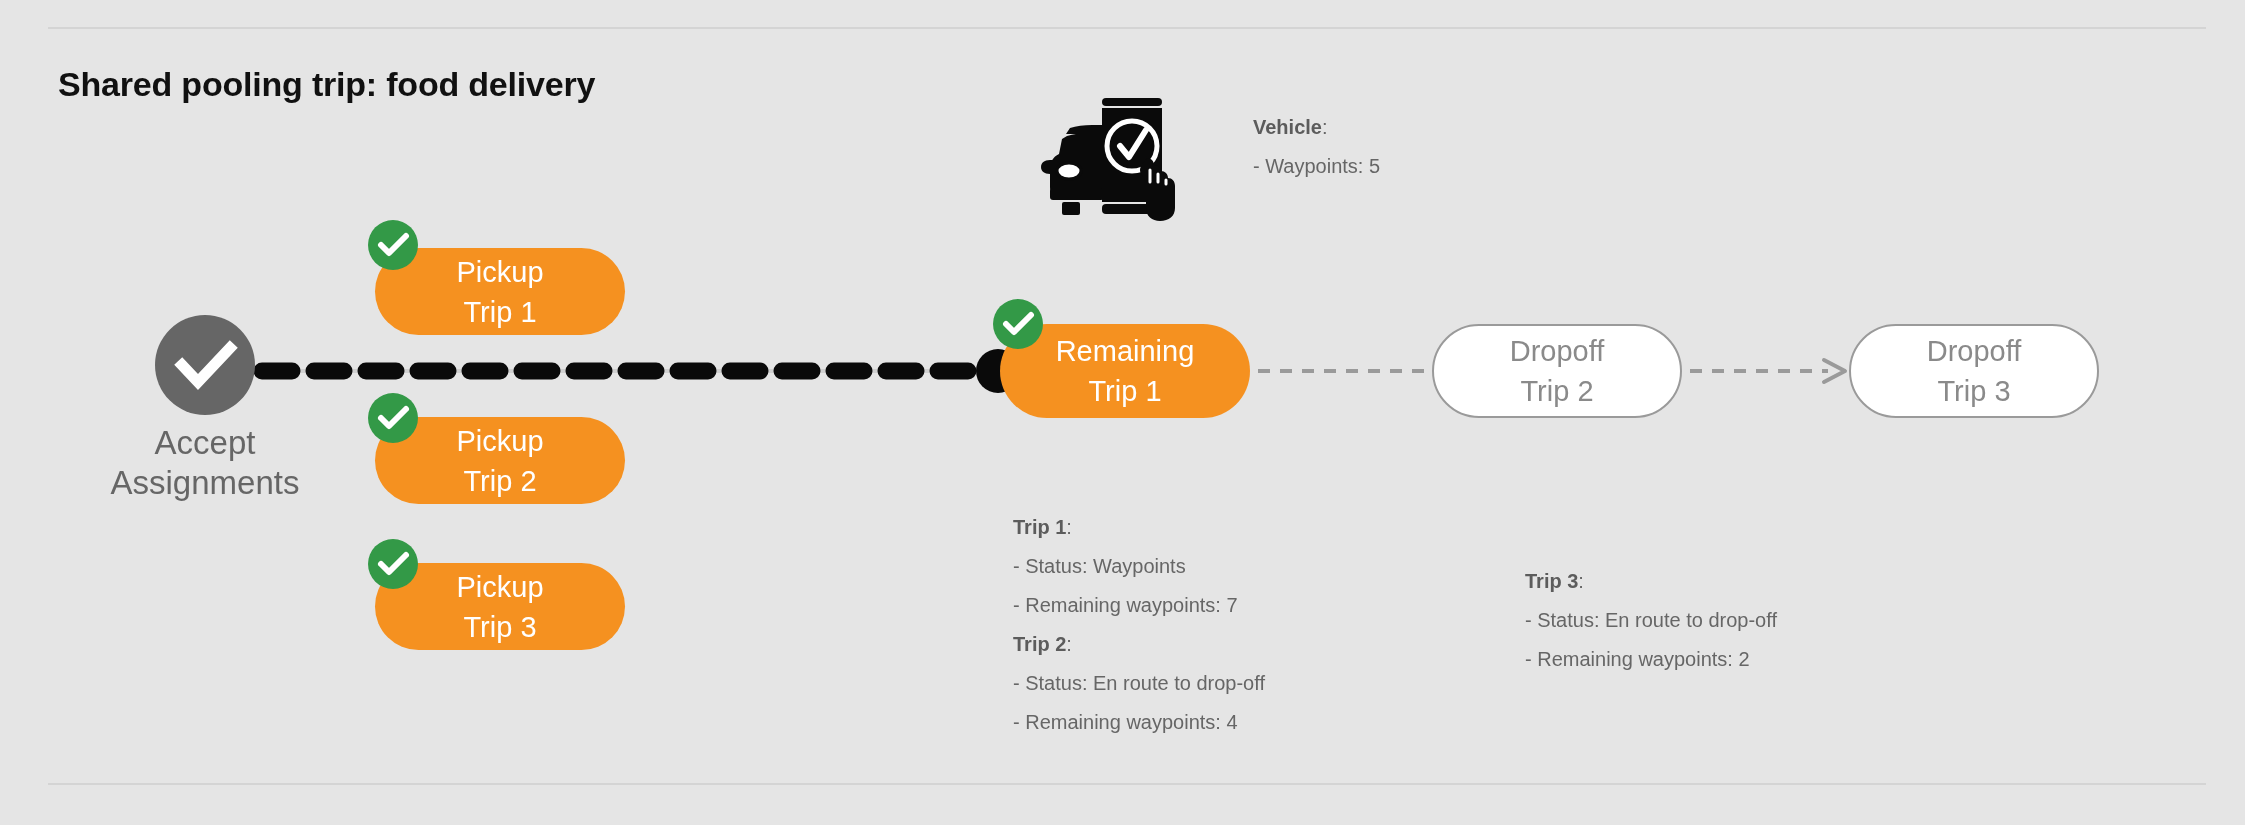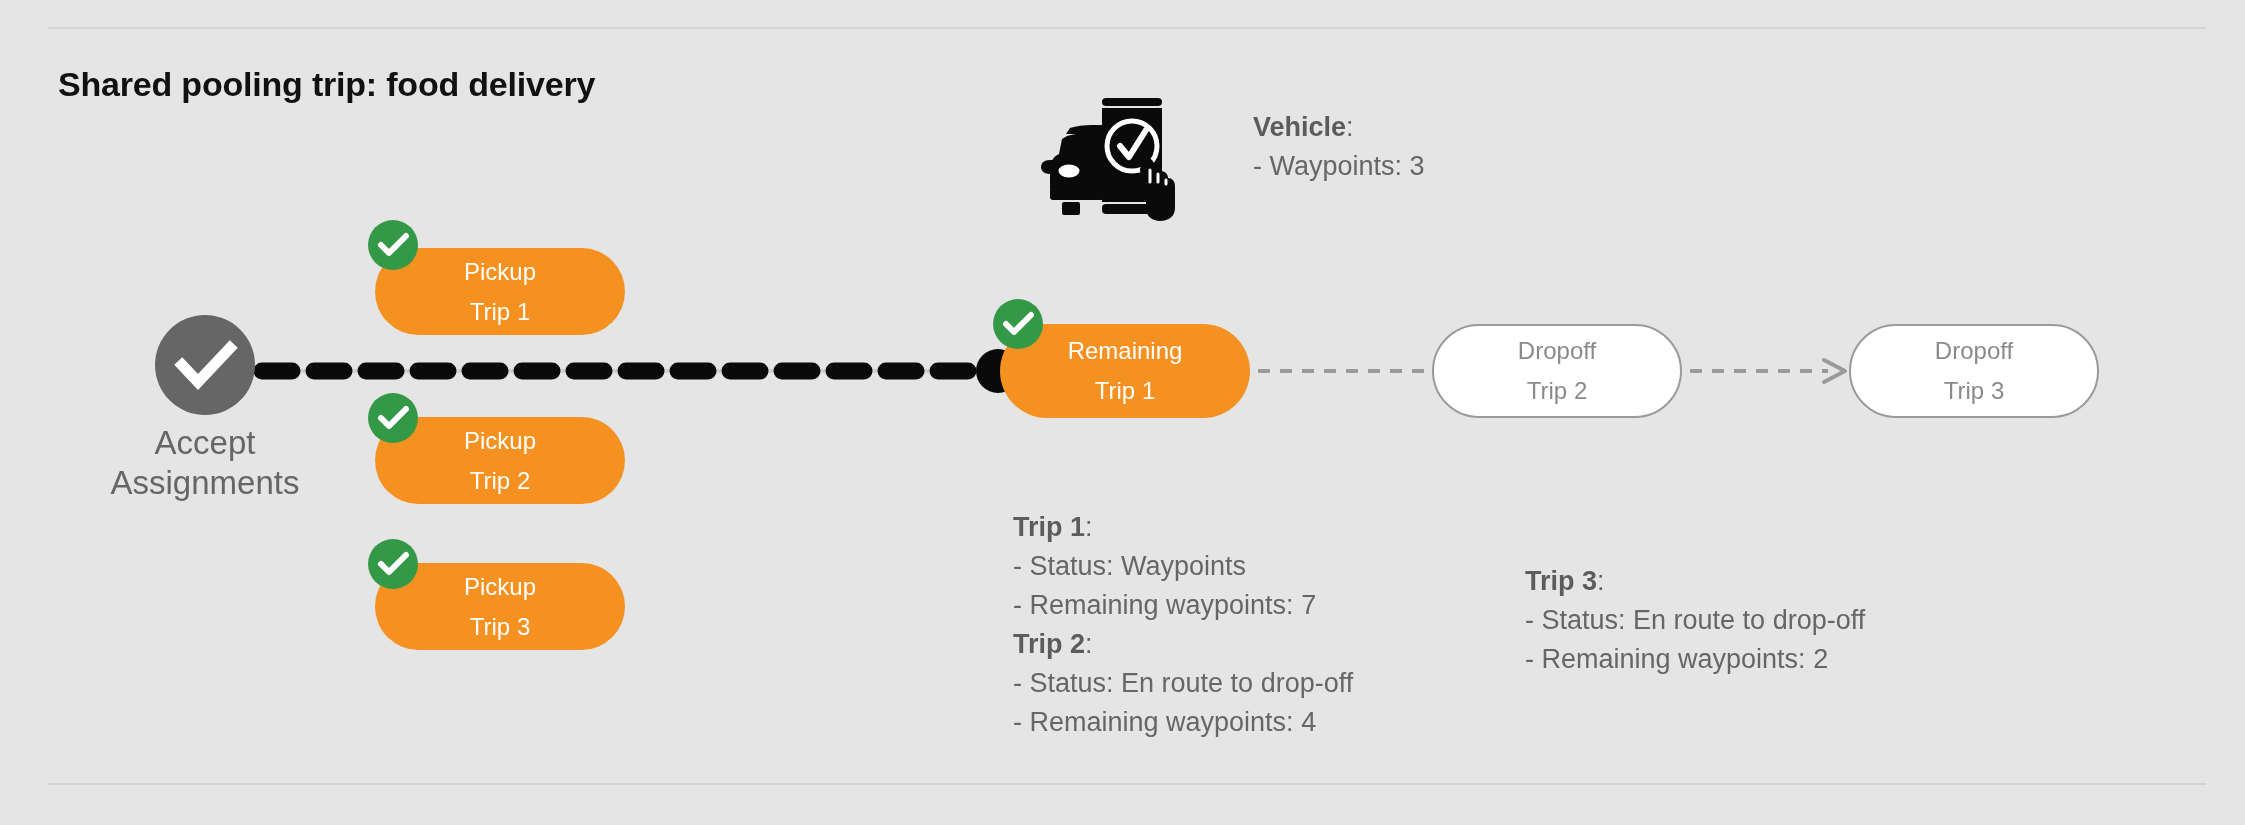--- a/index.html
+++ b/index.html
@@ -92,21 +92,21 @@
   .pill-filled {
     background: #F59120;
     color: #ffffff;
   }
   .pill-outline {
     background: #ffffff;
     border: 2px solid #9a9a9a;
     color: #8a8a8a;
   }
   .pill-line {
-    font-size: 24px;
+    font-size: 29px;
     line-height: 40px;
     font-weight: 500;
     white-space: nowrap;
   }
   .pill-outline .pill-line { font-weight: 400; }
 
   
   #pill-pickup-1  { left: 375px;  top: 248px; width: 250px; height: 87px; }
   #pill-pickup-2  { left: 375px;  top: 417px; width: 250px; height: 87px; }
   #pill-pickup-3  { left: 375px;  top: 563px; width: 250px; height: 87px; }
@@ -145,21 +145,21 @@
     left: 1040px;
     top: 90px;
     width: 150px;
     height: 135px;
   }
 
   
   .info-block {
     position: absolute;
     color: #666666;
-    font-size: 27px;
+    font-size: 20px;
     line-height: 39px;
   }
   .info-head {
     font-weight: bold;
     color: #5c5c5c;
   }
   .info-line { white-space: nowrap; }
 
   #info-vehicle { left: 1253px; top: 108px; }
   #info-trip-12 { left: 1013px; top: 480px; margin-top: 28px; }
@@ -280,21 +280,21 @@
         <path d="M118 92 L118 84" stroke="#ffffff" stroke-width="3" stroke-linecap="round"></path>
         <path d="M126 94 L126 90" stroke="#ffffff" stroke-width="3" stroke-linecap="round"></path>
       </g>
     </svg>
   </div>
 
   <div class="info-block" id="info-vehicle">
     <div class="info-line">
       <span class="info-head">Vehicle</span><span>:</span>
     </div>
-    <div class="info-line">- Waypoints: 3</div>
+    <div class="info-line">- Waypoints: 5</div>
   </div>
 
   <div class="info-block" id="info-trip-12">
     <div class="info-line">
       <span class="info-head">Trip 1</span><span>:</span>
     </div>
     <div class="info-line">- Status:  Waypoints</div>
     <div class="info-line">- Remaining waypoints: 7</div>
     <div class="info-line">
       <span class="info-head">Trip 2</span><span>:</span>

